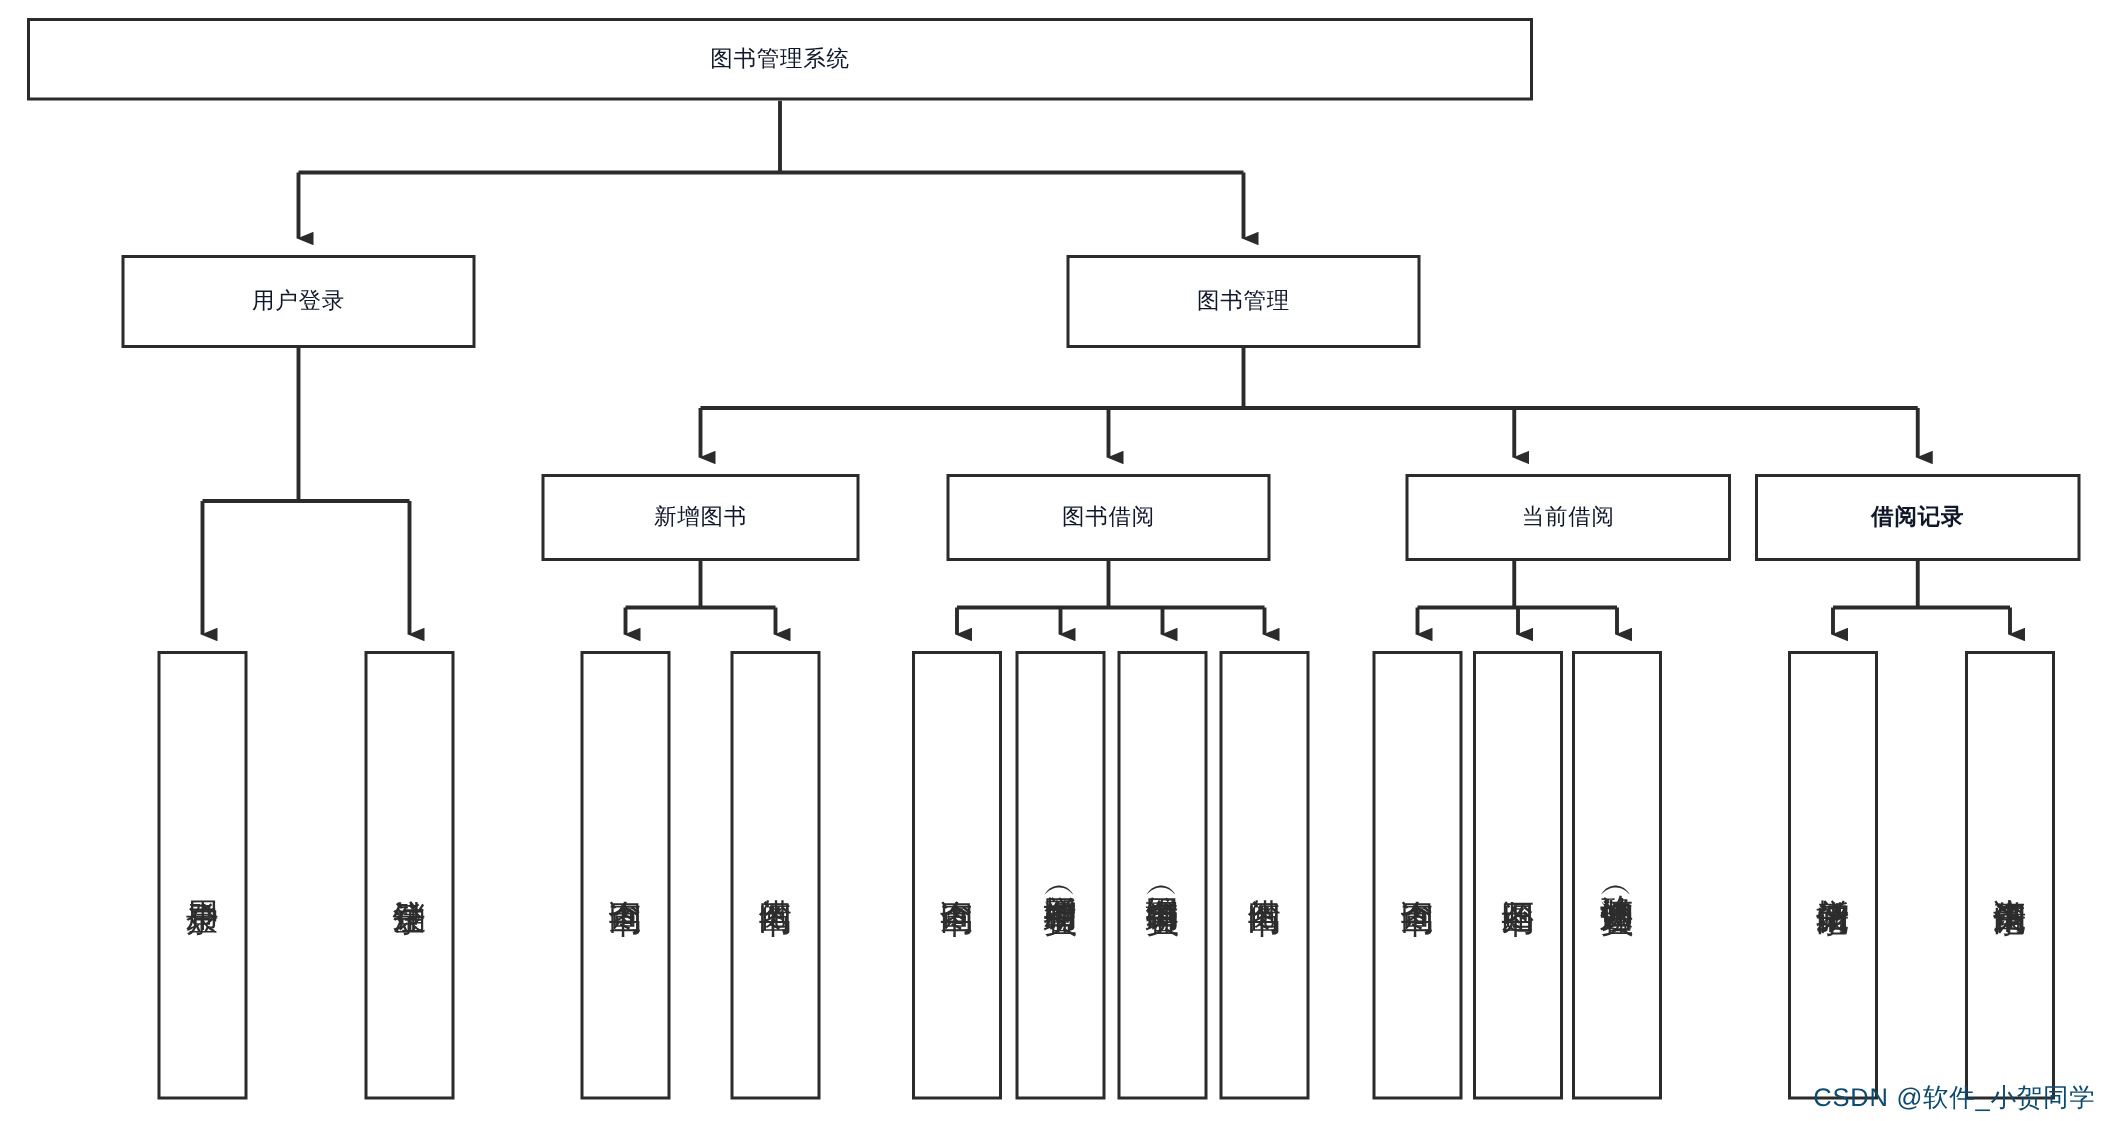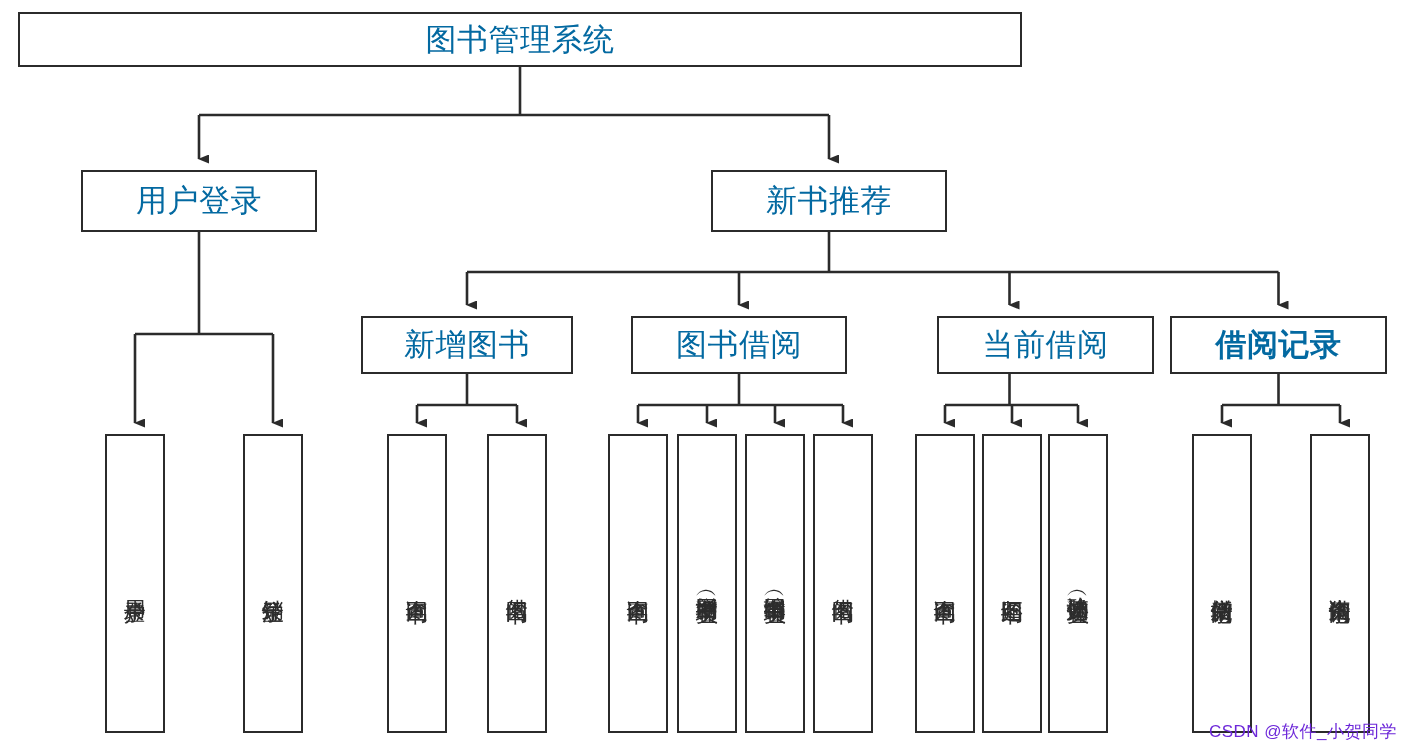--- a/index.html
+++ b/index.html
@@ -25,22 +25,22 @@
     position: absolute;
     box-sizing: border-box;
     border: 2px solid #2b2b2b;
     background: #ffffff;
     display: flex;
     align-items: center;
     justify-content: center;
     overflow: hidden;
   }
   .node-label-h {
-    font-size: 31px;
-    color: #0369a1;
+    font-size: 15px;
+    color: #0f172a;
     line-height: 1.15;
     letter-spacing: 0.5px;
     white-space: nowrap;
   }
   .node-label-v {
     font-size: 22px;
     color: #2d2d2d;
     line-height: 1.26;
     writing-mode: vertical-rl;
     text-orientation: upright;
@@ -53,21 +53,21 @@
     top: 0;
     width: 1405px;
     height: 747px;
     pointer-events: none;
   }
   .watermark {
     position: absolute;
     right: 8px;
     bottom: 4px;
     font-size: 17px;
-    color: #6d28d9;
+    color: #0c4a6e;
     letter-spacing: 0.5px;
     white-space: nowrap;
   }
 </style>
 </head>
 <body>
 
 <div id="diagram-root">
   <svg class="connector-layer" id="connector-layer" viewBox="0 0 1405 747" width="1405" height="747">
     <defs>
@@ -112,21 +112,21 @@
       </g>
   </svg>
   <div id="node-layer">
       <div class="node-box" style="left: 18px; top: 12px; width: 1004px; height: 55px;">
         <span class="node-label-h">图书管理系统</span>
       </div>
       <div class="node-box" style="left: 81px; top: 170px; width: 236px; height: 62px;">
         <span class="node-label-h">用户登录</span>
       </div>
       <div class="node-box" style="left: 711px; top: 170px; width: 236px; height: 62px;">
-        <span class="node-label-h">新书推荐</span>
+        <span class="node-label-h">图书管理</span>
       </div>
       <div class="node-box" style="left: 361px; top: 316px; width: 212px; height: 58px;">
         <span class="node-label-h">新增图书</span>
       </div>
       <div class="node-box" style="left: 631px; top: 316px; width: 216px; height: 58px; justify-content: center;">
         <span class="node-label-h">图书借阅</span>
       </div>
       <div class="node-box" style="left: 901px; top: 316px; width: 217px; height: 58px; margin-left: 36px;">
         <span class="node-label-h">当前借阅</span>
       </div>

